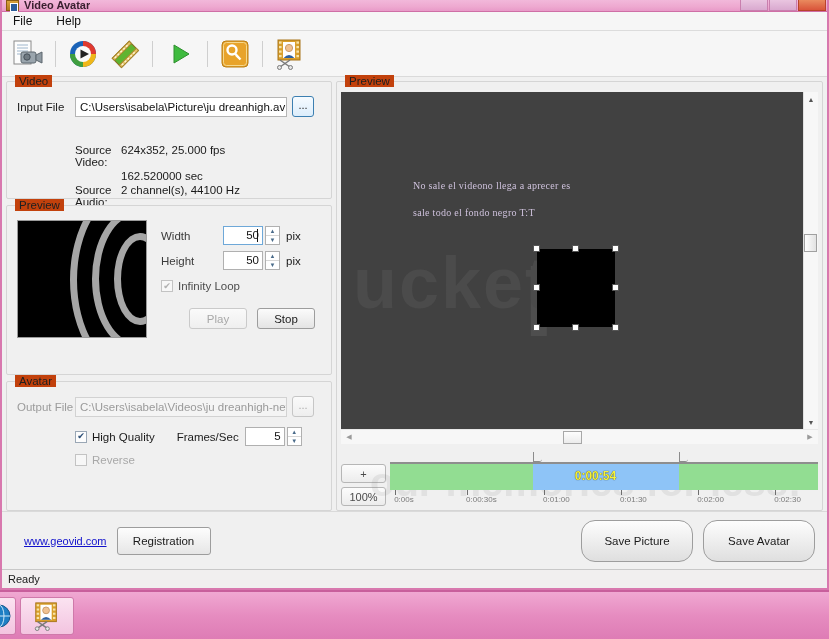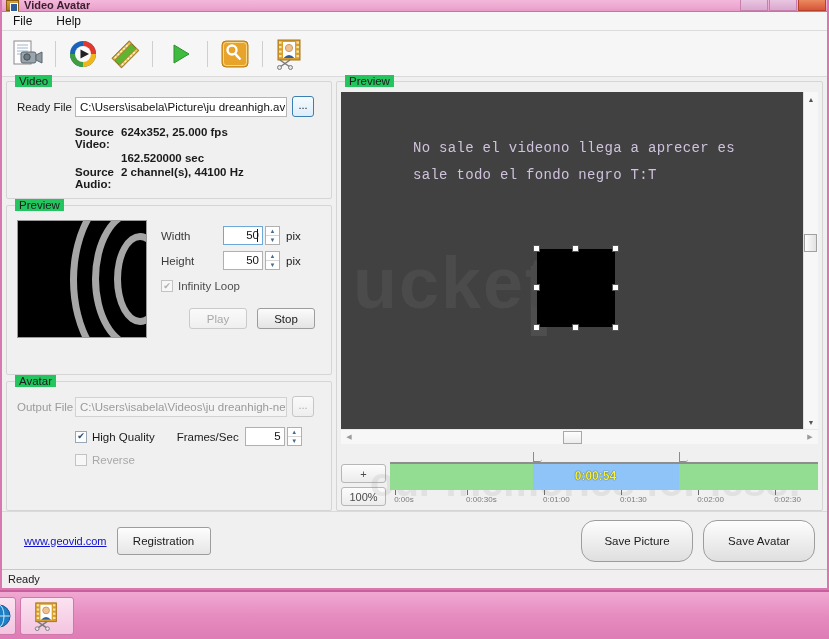--- a/index.html
+++ b/index.html
@@ -78,21 +78,21 @@
   .tsep { width:1px; height:26px; background:#cfcfcf; margin:0 5px; }
 
   
   #content { flex:1 1 auto; display:flex; padding:4px 4px 0 4px; gap:4px; min-height:0; }
   #leftcol { width:326px; flex:0 0 326px; display:flex; flex-direction:column; gap:6px; }
   #rightcol { flex:1 1 auto; display:flex; flex-direction:column; min-width:0; }
 
   
   .group { border:1px solid #d5d5d5; border-radius:2px; position:relative; background:transparent; }
   .group > .legend {
-    position:absolute; top:-7px; left:8px; background:#22c55e;
+    position:absolute; top:-7px; left:8px; background:#c2410c;
     padding:0 4px; font-size:11.5px; color:#202020;
   }
 
   
   #grp-video { height:118px; padding:14px 10px 8px 10px; }
   .row { display:flex; align-items:center; }
   .lbl { font-size:11.5px; color:#1a1a1a; }
   .txtfield {
     height:20px; border:1px solid #b5b5b5; background:#fff;
     font-size:11.5px; color:#111; padding:2px 4px; line-height:15px;
@@ -101,21 +101,21 @@
   .txtfield.disabled { background:#f4f4f4; color:#9a9a9a; border-color:#d2d2d2; }
   .browsebtn {
     width:22px; height:21px; margin-left:5px;
     border:1px solid #3c7fb1; border-radius:3px;
     background:linear-gradient(180deg,#f6fbff,#dcedfb);
     font-size:11px; color:#222; display:flex; align-items:center; justify-content:center;
     letter-spacing:0px; padding-bottom:4px;
   }
   .browsebtn.disabled { border-color:#c6c6c6; color:#adadad;
     background:linear-gradient(180deg,#fafafa,#eee); }
-  .infotbl { margin-top:8px; font-size:11.5px; color:#1a1a1a;font-weight:bold; }
+  .infotbl { margin-top:26px; font-size:11.5px; color:#1a1a1a; }
   .infotbl td { padding:1px 0; vertical-align:top; font-size:11.5px; }
   .infotbl td.k { width:104px; padding-left:58px; }
 
   
   #grp-preview { height:170px; padding:14px 10px 8px 10px; display:flex; gap:14px; }
   #thumb {
     width:130px; height:118px; flex:0 0 130px;
     border:1px solid #9a9a9a; background:#000; position:relative; overflow:hidden;
   }
   .arc { position:absolute; border:7px solid #a6a6a6; border-radius:50%;
@@ -152,22 +152,22 @@
                    background:linear-gradient(180deg,#fafafa,#efefef); }
 
   
   #grp-avatar { flex:1 1 auto; padding:14px 10px 8px 10px; }
 
   
   #grp-rpreview { flex:1 1 auto; border:1px solid #d5d5d5; position:relative;
                   padding:10px 4px 4px 4px; display:flex; flex-direction:column; min-height:0;}
   #videoarea { flex:1 1 auto; display:flex; min-height:0; }
   #videoview { flex:1 1 auto; background:#414141; position:relative; overflow:hidden; }
-  .ovl-text { position:absolute; color:#cfc2dd; font-size:14px;
-              font-family:Liberation Mono, monospace; letter-spacing:0.3px; white-space:nowrap;}
+  .ovl-text { position:absolute; color:#cfc2dd; font-size:10px;
+              font-family:Liberation Serif, serif; letter-spacing:0.3px; white-space:nowrap;margin-top:40px;}
   #cropbox { position:absolute; background:#000; }
   .handle { position:absolute; width:7px; height:7px; background:#fff; border:1px solid #555; }
   .wm { position:absolute; color:#4e4e4e; font-weight:bold; pointer-events:none; }
 
   
   .vscroll { width:15px; flex:0 0 15px; background:#f7f7f7; border-left:1px solid #e0e0e0;
              display:flex; flex-direction:column; align-items:center; }
   .vscroll .arrow { height:14px; display:flex; align-items:center; justify-content:center;
                     font-size:7px; color:#555; }
   .vthumb { width:13px; height:18px; border:1px solid #a0a0a0;
@@ -340,21 +340,21 @@
     </div>
   </div>
 
   <div id="content">
 
     <div id="leftcol">
 
       <div class="group" id="grp-video">
         <div class="legend">Video</div>
         <div class="row">
-          <div class="lbl" style="width:58px">Ready File</div>
+          <div class="lbl" style="width:58px">Input File</div>
           <div class="txtfield" style="width:212px">C:\Users\isabela\Picture\ju dreanhigh.avi</div>
           <div class="browsebtn">...</div>
         </div>
         <table class="infotbl" cellspacing="0" cellpadding="0">
           <tbody>
               <tr>
             <td class="k">Source Video:</td>
             <td>624x352, 25.000 fps</td>
           </tr>
           <tr>

